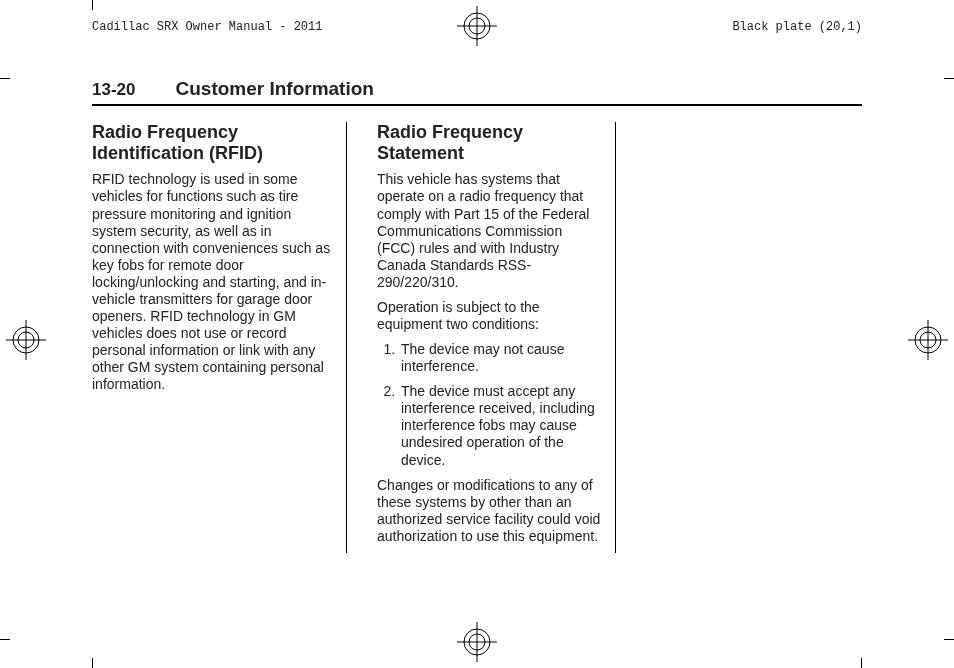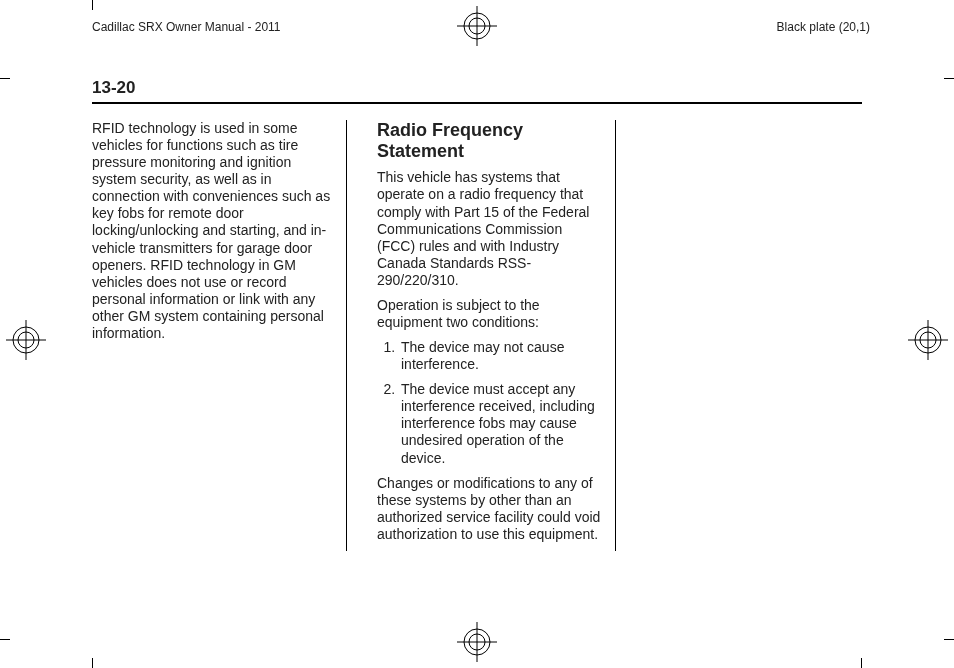--- a/index.html
+++ b/index.html
@@ -15,21 +15,21 @@
   .reg.bottom { bottom: 6px; left: 457px; }
   .tick { position:absolute; background:#000; }
   .tick.tl-v { top:0; left:92px; width:1px; height:10px; }
   .tick.tl-h { top:78px; left:0; width:10px; height:1px; }
   .tick.bl-h { bottom:28px; left:0; width:10px; height:1px; }
   .tick.bl-v { bottom:0; left:92px; width:1px; height:10px; }
   .tick.br-h { bottom:28px; right:0; width:10px; height:1px; }
   .tick.br-v { bottom:0; right:92px; width:1px; height:10px; }
   .tick.tr-h { top:78px; right:0; width:10px; height:1px; }
 
-  .top-meta { position:absolute; top:20px; left:92px; right:84px; font-size:12px; display:flex; justify-content:space-between; font-family: Liberation Sans, sans-serif; align-items: flex-end; }
+  .top-meta { position:absolute; top:20px; left:92px; right:92px; font-size:12px; display:flex; justify-content:space-between; font-family: Liberation Mono, monospace; align-items: flex-end; }
 
   .content { position:absolute; top:78px; left:92px; right:92px; bottom:28px; }
   .header-row { display:flex; align-items:baseline; border-bottom:2px solid #000; padding-bottom:4px; margin-bottom:16px;text-align:right; }
   .header-row .pgnum { font-weight:bold; font-size:17px; margin-right:40px; }
   .header-row .section { font-weight:bold; font-size:19px; }
 
   .columns { display:flex; gap:0; }
   .col { width: 254px; padding-right:14px; font-size:14px; line-height:1.22; }
   .col.mid { border-left:1px solid #000; padding-left:30px; width:269px; }
   .col.right { border-left:1px solid #000; padding-left:14px; width:246px; }
@@ -85,24 +85,26 @@
   <div class="tick tr-h"></div>
 
   <div class="top-meta">
     <span>Cadillac SRX Owner Manual - 2011</span>
     <span>Black plate (20,1)</span>
   </div>
 
   <div class="content">
     <div class="header-row">
       <span class="pgnum">13-20</span>
+      <span class="section">Customer Information</span>
     </div>
 
     <div class="columns">
       <div class="col">
+        <h2 class="sect">Radio Frequency Identification (RFID)</h2>
         <p class="body">RFID technology is used in some vehicles for functions such as tire pressure monitoring and ignition system security, as well as in connection with conveniences such as key fobs for remote door locking/unlocking and starting, and in-vehicle transmitters for garage door openers. RFID technology in GM vehicles does not use or record personal information or link with any other GM system containing personal information.</p>
       </div>
 
       <div class="col mid">
         <h2 class="sect">Radio Frequency Statement</h2>
         <p class="body">This vehicle has systems that operate on a radio frequency that comply with Part 15 of the Federal Communications Commission (FCC) rules and with Industry Canada Standards RSS-290/220/310.</p>
         <p class="body">Operation is subject to the equipment two conditions:</p>
         <ol class="conds">
           <li>The device may not cause interference.</li>
           <li>The device must accept any interference received, including interference fobs may cause undesired operation of the device.</li>

